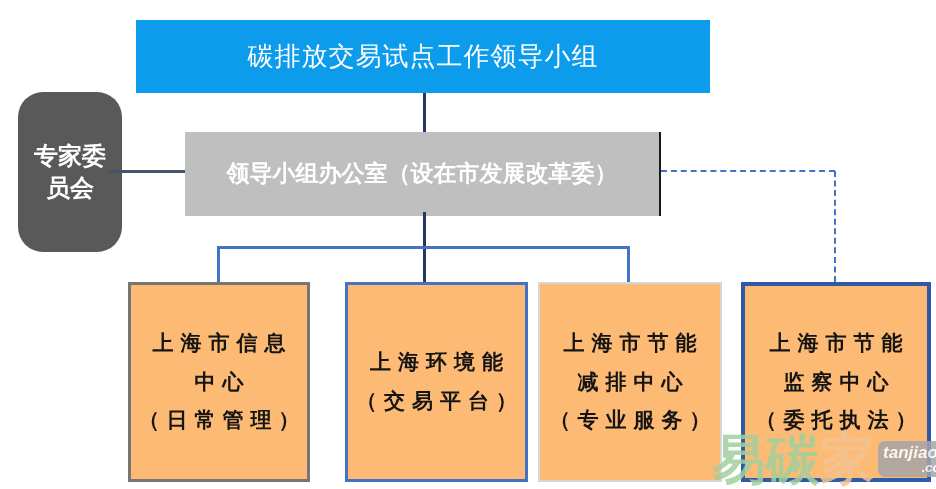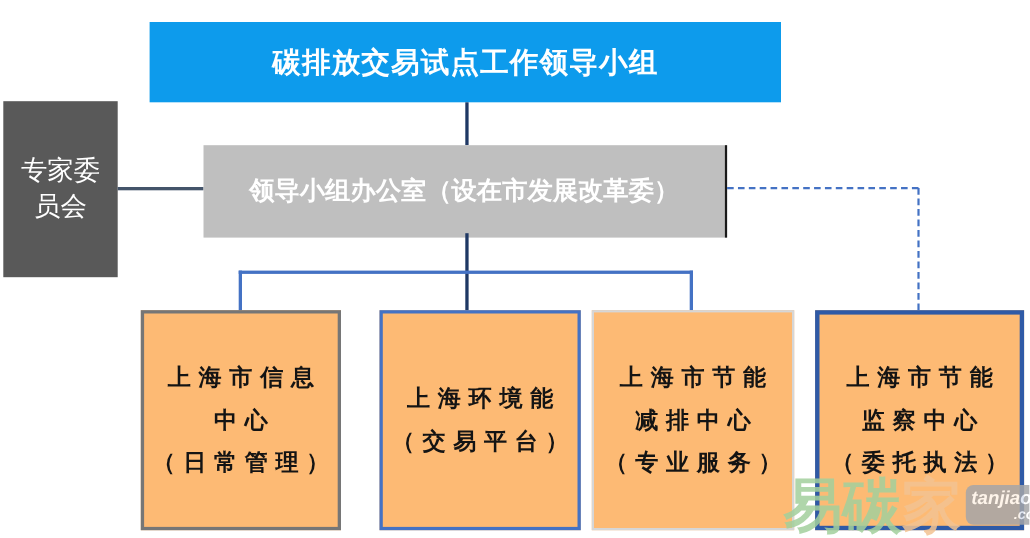--- a/index.html
+++ b/index.html
@@ -7,29 +7,29 @@
     position:relative;width:936px;height:489px;background:#fff;overflow:hidden;
     font-family:"Liberation Sans",sans-serif;
   }
   .abs{position:absolute;}
 
   
   .title-box{
     left:136px;top:20px;width:574px;height:73px;
     background:var(--title-bg,#0D9BEC);
     display:flex;align-items:center;justify-content:center;
-    color:#fff;font-weight:bold;font-size:26px;letter-spacing:1px;
+    color:#fff;font-weight:normal;font-size:26px;letter-spacing:1px;
   }
 
   
   .expert-box{
-    left:3px;top:92px;width:104px;height:160px;
+    left:18px;top:92px;width:104px;height:160px;
     background:var(--expert-bg,#595959);
     display:flex;flex-direction:column;align-items:center;justify-content:center;
-    color:#fff;font-weight:normal;font-size:24px;line-height:1.35;
+    color:#fff;font-weight:bold;font-size:24px;line-height:1.35;border-radius:25px;
   }
 
   
   .office-box{
     left:185px;top:132px;width:474px;height:84px;
     background:var(--office-bg,#BFBFBF);
     border-right:2px solid #1a1a1a;
     display:flex;flex-direction:row;align-items:center;justify-content:center;
     color:#fff;font-weight:bold;font-size:23px;line-height:1.45;
   }

